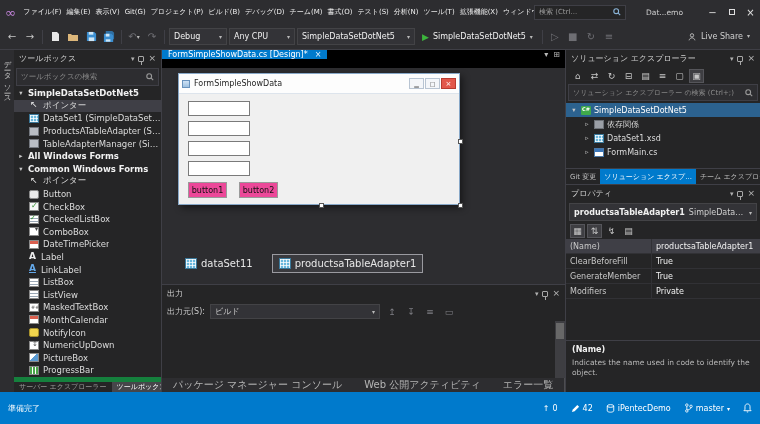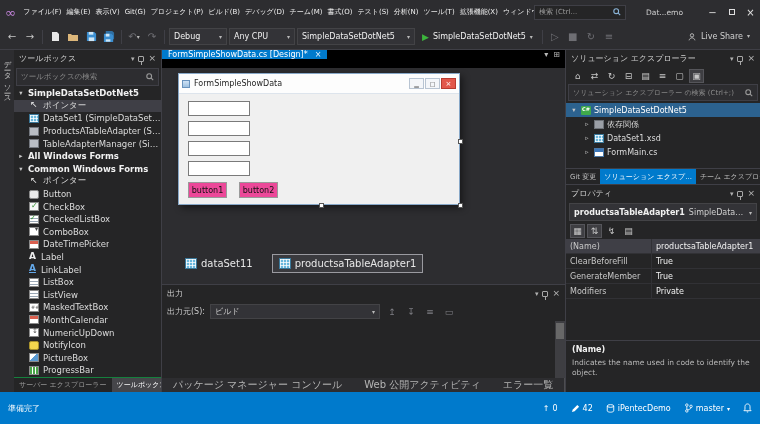--- a/index.html
+++ b/index.html
@@ -45,21 +45,21 @@
 
 .toolbox{width:148px;flex:none;background:#252526;display:flex;flex-direction:column;border-right:1px solid #3f3f46}
 .tbx-search{height:18px;margin:1px 2px;flex:none;display:flex;align-items:center;border:1px solid #3f3f46;background:#2d2d30;padding:0 4px;color:#8a8a8a;font-size:7.5px;gap:3px;white-space:nowrap;overflow:hidden}
 .tbx-search svg{margin-left:auto;flex:none}
 .tbx-list{flex:1;overflow:hidden;font-size:8.5px}
 .tbx-section{display:flex;align-items:center;height:12.6px;padding:0 3px;font-weight:bold;color:#f1f1f1;gap:3px;white-space:nowrap;overflow:hidden}
 .tbx-item{display:flex;align-items:center;height:12.6px;padding:0 0 0 15px;color:#dcdcdc;gap:4px;white-space:nowrap;overflow:hidden}
 .tbx-item.sel{background:#3f3f46}
 .tw{width:8px;flex:none;font-size:6.5px;color:#c8c8c8;text-align:center}
 .lbl{overflow:hidden;text-overflow:ellipsis;white-space:nowrap}
-.tbx-tabs{height:15px;flex:none;display:flex;align-items:stretch;background:#252526;border-top:1px solid #15803d;overflow:hidden}
+.tbx-tabs{height:15px;flex:none;display:flex;align-items:stretch;background:#252526;border-top:5px solid #15803d;overflow:hidden}
 .btab{padding:0 5px;display:flex;align-items:center;font-size:7px;color:#9a9a9a;white-space:nowrap}
 .btab.active{background:#46464a;color:#fff}
 
 
 .tico{width:10px;height:9px;flex:none;display:inline-block;position:relative}
 .i-pointer::before{content:'↖';position:absolute;top:-2px;left:1px;font-size:9px;color:#e8e8e8}
 .i-grid{background-color:#69b7dd;border:1px solid #3a789a;background-image:linear-gradient(rgba(255,255,255,.75) 1px,transparent 1px),linear-gradient(90deg,rgba(255,255,255,.75) 1px,transparent 1px);background-size:3px 3px}
 .i-comp{background:#b9bdc4;border:1px solid #74787f}
 .i-box{background:#e9e9e9;border:1px solid #8a8a8a;border-radius:2px}
 .i-check{background:#f6f6f6;border:1px solid #8a8a8a}
@@ -364,26 +364,26 @@
           </div>
           <div class="tbx-item">
             <span class="tico i-mask"></span>
             <span class="lbl">MaskedTextBox</span>
           </div>
           <div class="tbx-item">
             <span class="tico i-cal"></span>
             <span class="lbl">MonthCalendar</span>
           </div>
           <div class="tbx-item">
+            <span class="tico i-note"></span>
+            <span class="lbl">NotifyIcon</span>
+          </div>
+          <div class="tbx-item">
             <span class="tico i-updown"></span>
             <span class="lbl">NumericUpDown</span>
-          </div>
-          <div class="tbx-item">
-            <span class="tico i-note"></span>
-            <span class="lbl">NotifyIcon</span>
           </div>
           <div class="tbx-item">
             <span class="tico i-pic"></span>
             <span class="lbl">PictureBox</span>
           </div>
           <div class="tbx-item">
             <span class="tico i-prog"></span>
             <span class="lbl">ProgressBar</span>
           </div>
           <div class="tbx-item">

